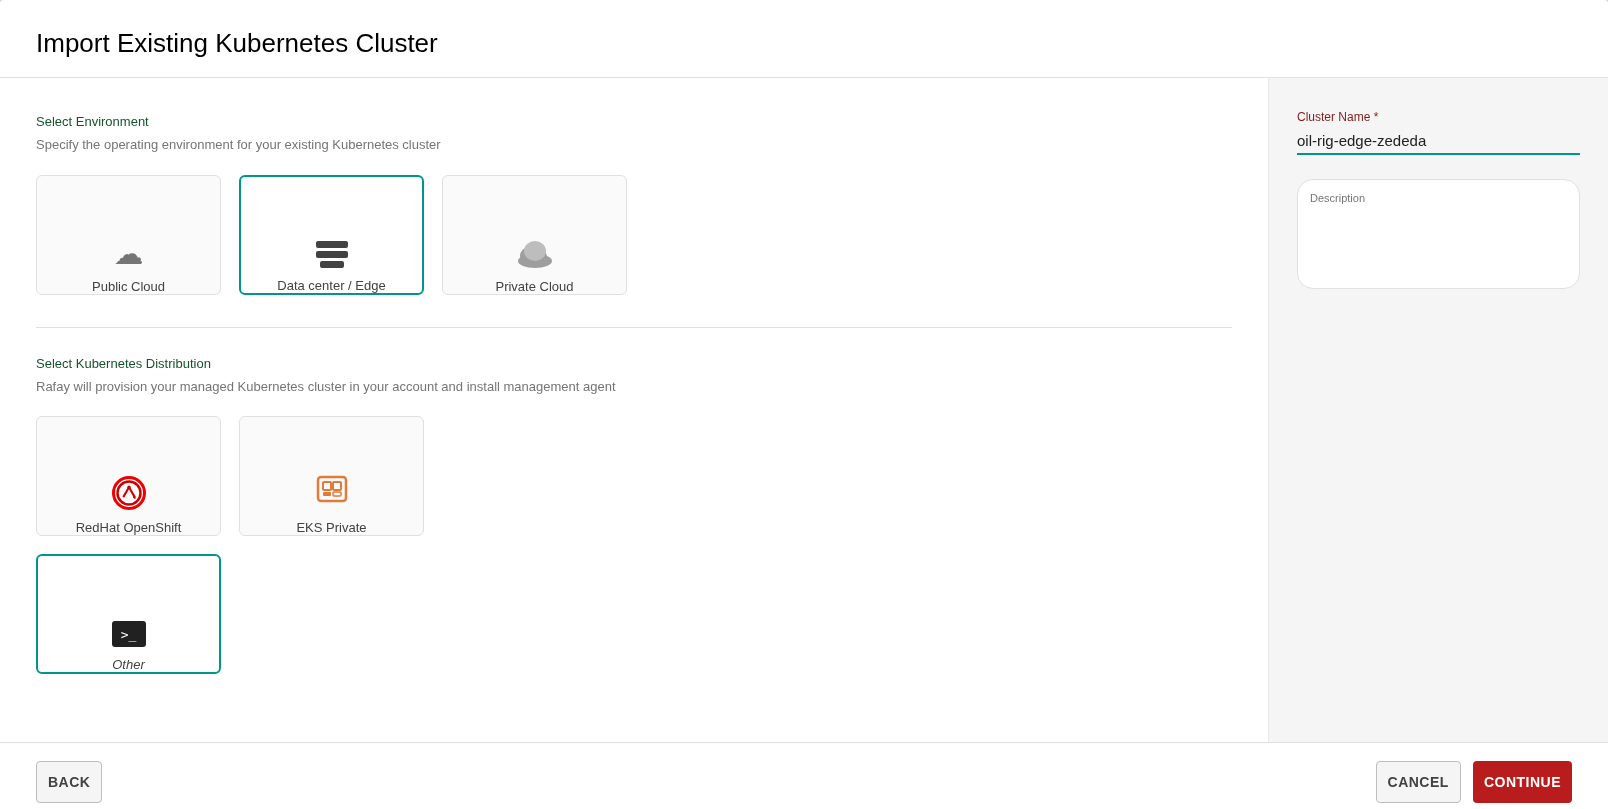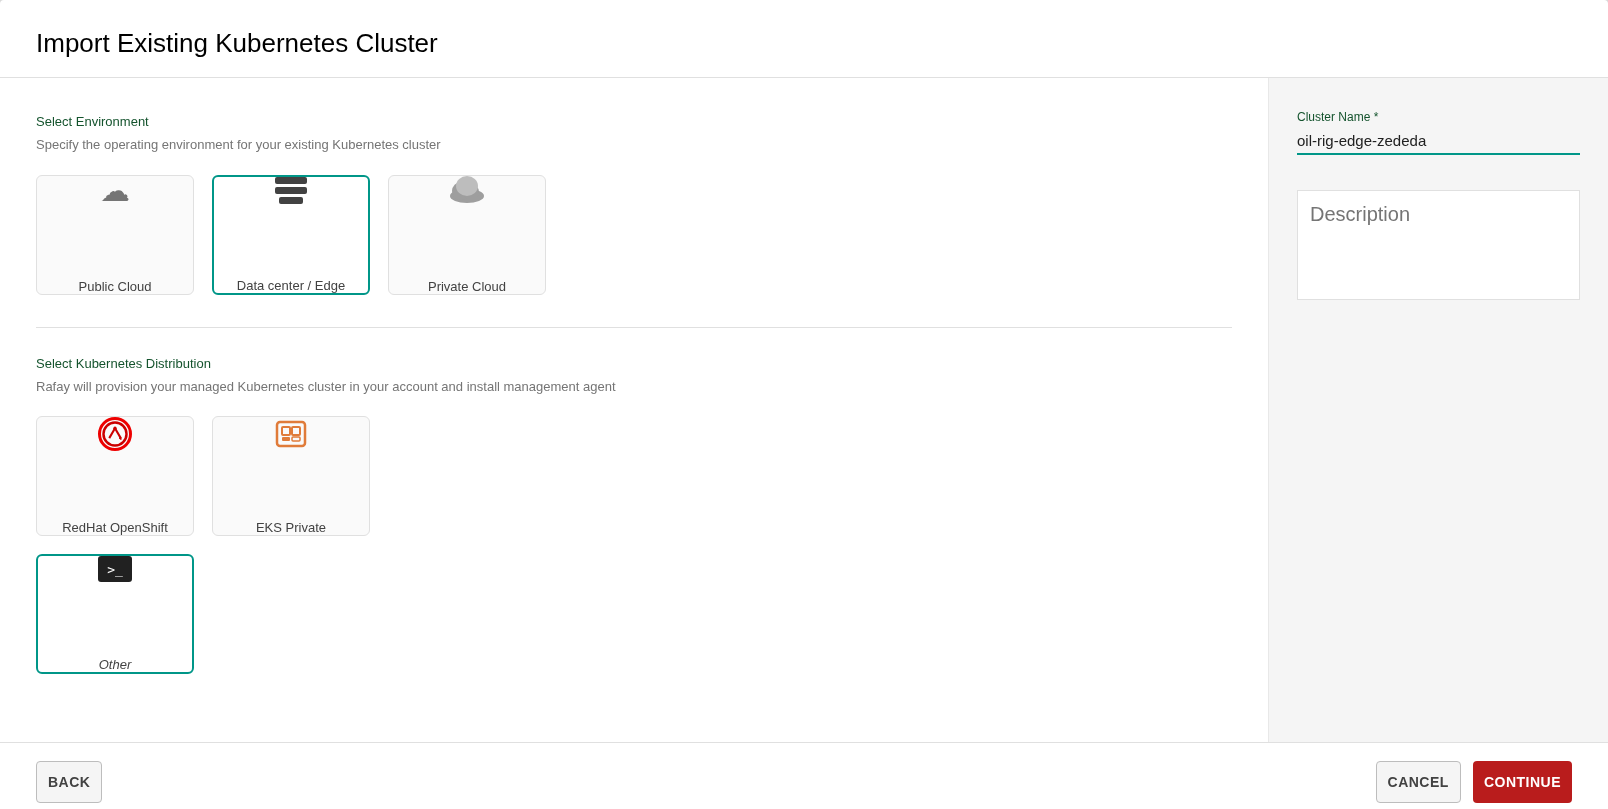--- a/index.html
+++ b/index.html
@@ -64,29 +64,29 @@
       border: none;
       border-top: 1px solid #e0e0e0;
       margin: 8px 0 28px 0;
     }
     .cards-row {
       display: flex;
       gap: 18px;
       flex-wrap: wrap;
     }
     .card {
-      width: 158px;
+      width: 185px;
       height: 120px;
       border: 1.5px solid #e0e0e0;
       border-radius: 6px;
       background: #fafafa;
       display: flex;
       flex-direction: column;
       align-items: center;
-      justify-content: space-between;
+      justify-content: flex-end;
       cursor: pointer;
       transition: border-color 0.15s;
       gap: 10px;
     }
     .card.selected {
       border: 2.5px solid #009688;
       background: #fff;
     }
     .card-label {
       font-size: 13px;
@@ -122,48 +122,47 @@
     }
     .icon-terminal::before {
       content: '>_';
       color: #fff;
       font-size: 13px;
       font-family: monospace;
     }
     
     .field-label {
       font-size: 12px;
-      color: #14532d;
+      color: #7f1d1d;
       margin-bottom: 4px;
       font-weight: 500;
     }
     .field-input {
       width: 100%;
       border: none;
       border-bottom: 2px solid #009688;
       background: transparent;
       font-size: 15px;
       color: #212121;
       padding: 4px 0;
       outline: none;
       margin-bottom: 24px;
     }
     .field-textarea {
       width: 100%;
       height: 110px;
       border: 1px solid #e0e0e0;
       background: #fff;
-      border-radius: 0;
-      font-size: 20px;
+      border-radius: 16px;
+      font-size: 11px;
       color: #9e9e9e;
       padding: 12px;
       outline: none;
       resize: none;
       font-family: inherit;
-      margin-top: 11px;
     }
     
     .modal-footer {
       display: flex;
       align-items: center;
       justify-content: space-between;
       padding: 18px 36px;
       border-top: 1px solid #e0e0e0;
       background: #fff;
     }

